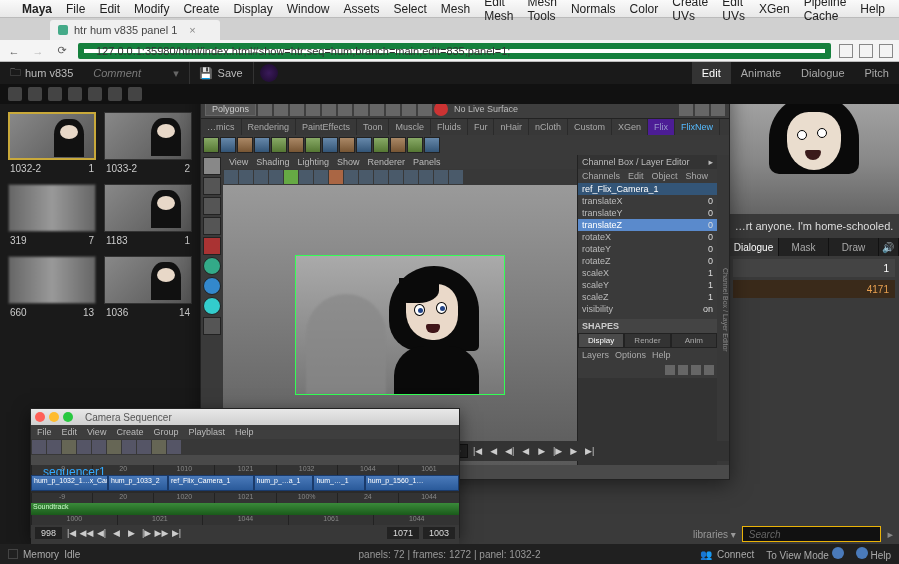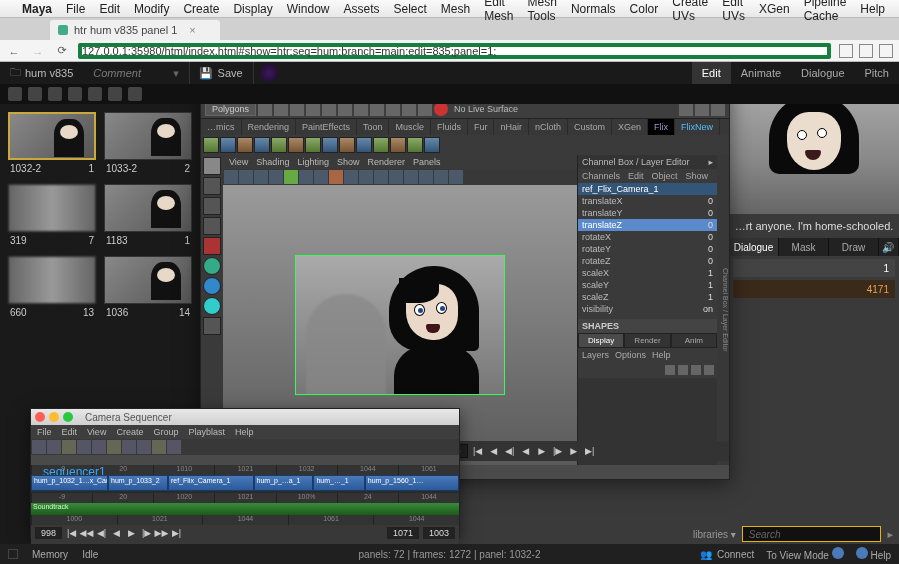--- a/index.html
+++ b/index.html
@@ -10,21 +10,21 @@
 .mac-menu .apple { font-size:14px; }
 .mac-menu .bold { font-weight:600; }
 .mac-menu .spacer { flex:1; }
 
 
 .browser-tabs { position:absolute; top:18px; left:0; right:0; height:22px; background:#d0d0d0; display:flex; align-items:flex-end; padding-left:50px; z-index:90; }
 .browser-tab { background:#f0f0f0; height:20px; padding:0 24px 0 8px; border-radius:3px 3px 0 0; display:flex; align-items:center; font-size:11px; color:#444; gap:6px; }
 .browser-tab .favicon { width:10px; height:10px; background:#4a8; border-radius:2px; }
 .tab-close { color:#888; margin-left:6px; }
 .browser-url { position:absolute; top:40px; left:0; right:0; height:22px; background:#f4f4f4; display:flex; align-items:center; padding:0 6px; gap:8px; z-index:90; border-bottom:1px solid #bbb; }
-.url-field { flex:1; height:16px; background:#fff; border:4px solid #15803d; border-radius:2px; font-size:11px; color:#333; padding:0 0; display:flex; align-items:center; }
+.url-field { flex:1; height:16px; background:#fff; border:6px solid #15803d; border-radius:2px; font-size:11px; color:#333; padding:0 12px; display:flex; align-items:center; }
 .nav-btn { width:16px; height:16px; display:flex; align-items:center; justify-content:center; color:#555; }
 .url-right { display:flex; gap:6px; }
 .url-right div { width:14px; height:14px; border:1px solid #888; }
 
 
 .app-bar { position:absolute; top:62px; left:0; right:0; height:22px; background:#1a1a1a; display:flex; align-items:center; z-index:80; }
 .app-bar .seg { padding:0 10px; height:100%; display:flex; align-items:center; font-size:11px; color:#bbb; }
 .app-bar .folder-ico { color:#888; margin-right:4px; }
 .app-bar .comment { color:#7a7a7a; font-style:italic; flex:0 0 80px; }
 .app-bar .save { border-left:1px solid #333; border-right:1px solid #333; }
@@ -69,21 +69,21 @@
 .maya-title { height:18px; background:linear-gradient(#5a5a5a,#484848); display:flex; align-items:center; padding:0 6px; font-size:10px; color:#ccc; gap:4px; }
 .traffic { display:flex; gap:4px; margin-right:8px; }
 .traffic div { width:10px; height:10px; border-radius:50%; }
 .traffic .r { background:#ff5f57; } .traffic .y { background:#febc2e; } .traffic .g { background:#28c840; }
 .maya-shelf { height:20px; background:#3e3e3e; display:flex; align-items:center; padding:0 4px; gap:2px; border-bottom:1px solid #222; }
 .maya-shelf .sel { background:#555; padding:1px 6px; font-size:9px; color:#ccc; border:1px solid #666; }
 .maya-shelf .ico { width:14px; height:14px; background:#666; }
 .maya-shelf .txt { font-size:9px; color:#bbb; margin-left:4px; }
 .maya-tabs { height:16px; background:#383838; display:flex; font-size:9px; }
 .maya-tabs div { padding:0 6px; display:flex; align-items:center; color:#aaa; border-right:1px solid #2a2a2a; }
-.maya-tabs .act { background:#000000; color:#99c; }
+.maya-tabs .act { background:#4c1d95; color:#99c; }
 .maya-tabs .new { color:#5bf; }
 .maya-shelf2 { height:20px; background:#3a3a3a; display:flex; padding:2px; gap:1px; }
 .maya-shelf2 div { width:16px; height:16px; background:linear-gradient(#8a6,#573); border:1px solid #222; }
 .maya-shelf2 div:nth-child(2n){ background:linear-gradient(#68a,#357); }
 .maya-shelf2 div:nth-child(3n){ background:linear-gradient(#a86,#753); }
 
 .maya-body { display:flex; height:310px; }
 .maya-left-tools { width:22px; background:#3a3a3a; display:flex; flex-direction:column; gap:2px; padding:2px; }
 .maya-left-tools div { width:18px; height:18px; background:#555; border:1px solid #222; }
 .maya-left-tools div:nth-child(1){ background:#888; }
@@ -154,21 +154,21 @@
 .seq-btm { height:24px; background:#383838; display:flex; align-items:center; gap:4px; padding:0 4px; font-size:9px; }
 .seq-btm .f { background:#222; padding:1px 6px; color:#ddd; }
 .seq-btm .btn { width:11px; height:11px; color:#ccc; display:flex; align-items:center; justify-content:center; }
 
 
 .btm-search { position:absolute; bottom:20px; right:6px; width:200px; height:20px; display:flex; align-items:center; gap:6px; z-index:20; }
 .btm-search .lbl { font-size:10px; color:#999; }
 .btm-search .inp { flex:1; height:16px; background:#111; border:1px solid #eab308; color:#666; font-size:10px; font-style:italic; padding:0 6px; display:flex; align-items:center; }
 
 
-.status-bar { position:absolute; bottom:0; left:0; right:0; height:20px; background:#202020; display:flex; align-items:center; font-size:10px; color:#aaa; padding:0 8px; gap:14px; z-index:200; }
+.status-bar { position:absolute; bottom:0; left:0; right:0; height:20px; background:#202020; display:flex; align-items:center; font-size:10px; color:#aaa; padding:0 8px; gap:5px; z-index:200; }
 .status-bar .ctr { position:absolute; left:50%; transform:translateX(-50%); color:#999; }
 .status-bar .right { margin-left:auto; display:flex; gap:12px; align-items:center; }
 .status-bar .ico { width:12px; height:12px; background:#4a7aba; border-radius:50%; display:inline-block; }
 </style>
 </head>
 <body>
 
 <div class="mac-menu">
   <span class="apple"></span>
   <span class="bold">Maya</span>

